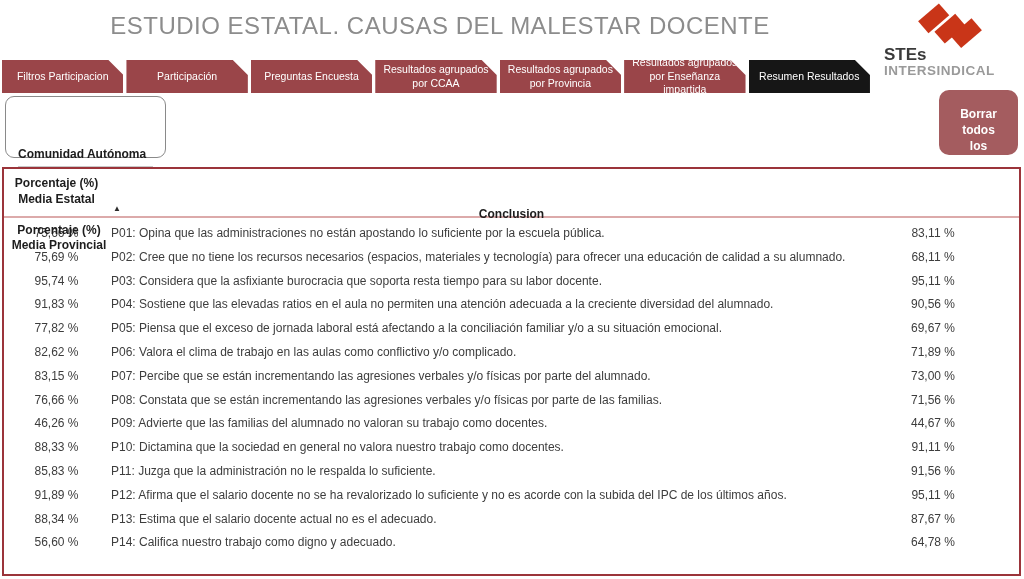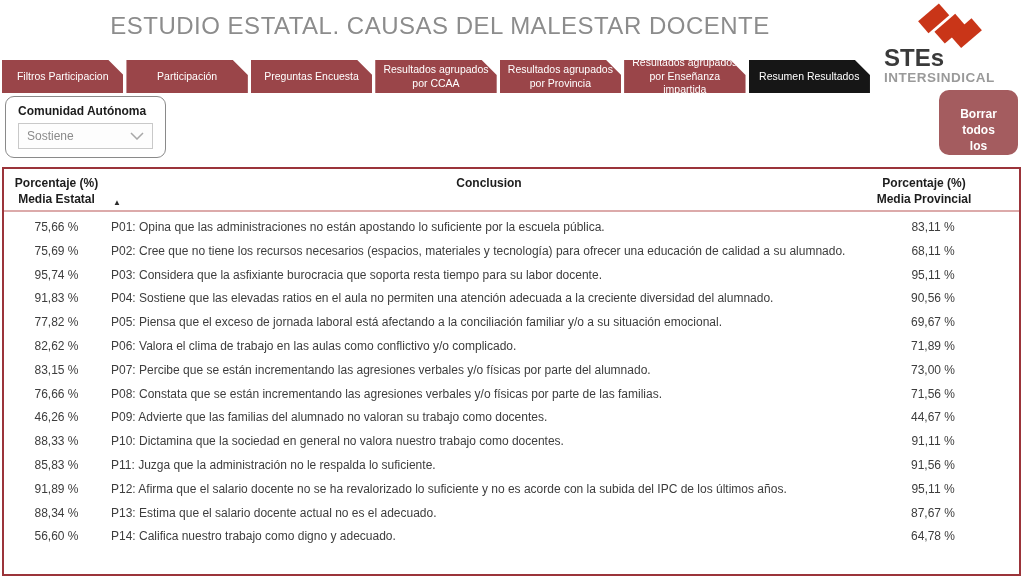--- a/index.html
+++ b/index.html
@@ -5,54 +5,54 @@
   * { margin:0; padding:0; box-sizing:border-box; }
   html,body { width:1024px; height:579px; background:#fff; overflow:hidden;
               font-family:"Liberation Sans", sans-serif; }
   .app { position:relative; width:1024px; height:579px; background:#fff; }
 
   
   .page-title { position:absolute; top:12px; left:0; width:880px; text-align:center;
                 font-size:24px; font-weight:500; color:#8c8c8c; letter-spacing:.5px; }
   .logo { position:absolute; top:2px; right:8px; width:132px; }
   .logo svg { display:block; margin-left:18px; }
-  .logo-name { font-size:24px; font-weight:bold; color:#3a3a3a; line-height:1; margin-top:-2px; }
+  .logo-name { font-size:17px; font-weight:bold; color:#3a3a3a; line-height:1; margin-top:-2px; }
   .logo-sub  { font-size:13.5px; font-weight:bold; color:#9a9a9a; letter-spacing:.5px; }
 
   
   .tabbar { position:absolute; top:60px; left:2px; width:868px; height:33px;
             display:flex; gap:3px; }
   .tab { flex:1 1 0; background:#9a4549; color:#fff; font-size:10.5px; line-height:1.3;
          display:flex; align-items:center; justify-content:center; text-align:center;
          padding:0 8px; cursor:pointer;
          clip-path:polygon(0 0, calc(100% - 15px) 0, 100% 15px, 100% 100%, 0 100%); }
   .tab.active { background:#161616; }
 
   
   .filters { position:absolute; top:96px; left:5px; display:flex; gap:13px; }
   .filter-box { height:62px; border:1.5px solid #8a8a8a; border-radius:9px; background:#fff;
                 padding:7px 12px 0; }
   .filter-box.community { width:161px; }
   .filter-box.province  { width:177px; }
-  .filter-label { font-size:12px; font-weight:bold; color:#1c1c1c; margin-bottom:5px; }
+  .filter-label { font-size:12px; font-weight:bold; color:#1c1c1c; margin-bottom:5px;margin-top:43px; }
   .select { height:26px; border:1px solid #c9c9c9; background:#fdfdfd; display:flex;
             align-items:center; justify-content:space-between; padding:0 8px; cursor:pointer; }
   .select-value { font-size:12px; color:#8b8b8b; }
   .chev { width:14px; height:8px; }
 
   .clear-btn { position:absolute; top:90px; right:6px; width:79px; height:65px;
                background:#a45c5f; border:none; border-radius:10px; color:#fff;
                font-family:inherit; font-size:12px; font-weight:bold; line-height:1.35;
                cursor:pointer; padding:16px; }
 
   
   .table-panel { position:absolute; top:167px; left:2px; right:3px; bottom:3px;
                  border:2px solid #9b343a; background:#fff; }
-  .thead { position:relative; display:flex; padding-top:7px; height:43px;
-           border-bottom:2px solid #dcaaaa; }
+  .thead { position:relative; display:flex; padding-top:7px; height:49px;
+           border-bottom:2px solid #dcaaaa;flex-direction:column; }
   .th { font-size:12px; font-weight:bold; color:#1d1d1d; line-height:1.3; text-align:center; }
   .th.c1 { width:105px; }
   .th.c2 { flex:1; }
   .th.c3 { width:150px; padding-right:40px; }
   .sort { position:absolute; left:109px; bottom:3px; font-size:8px; color:#2b2b2b; }
 
   .tbody { padding-top:4px; }
   .tr { display:flex; align-items:flex-start; padding:5px 0; }
   .td { font-size:12px; color:#3d3d3d; line-height:1.15; }
   .td.c1 { width:105px; text-align:center; white-space:nowrap; }

